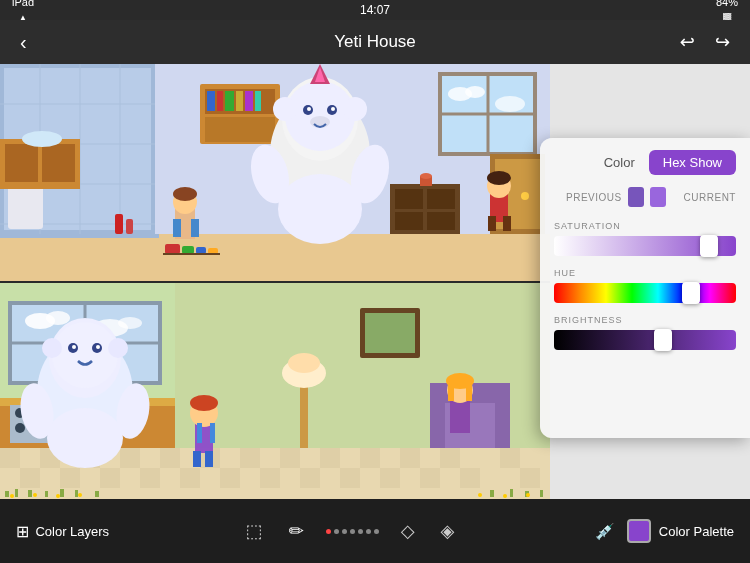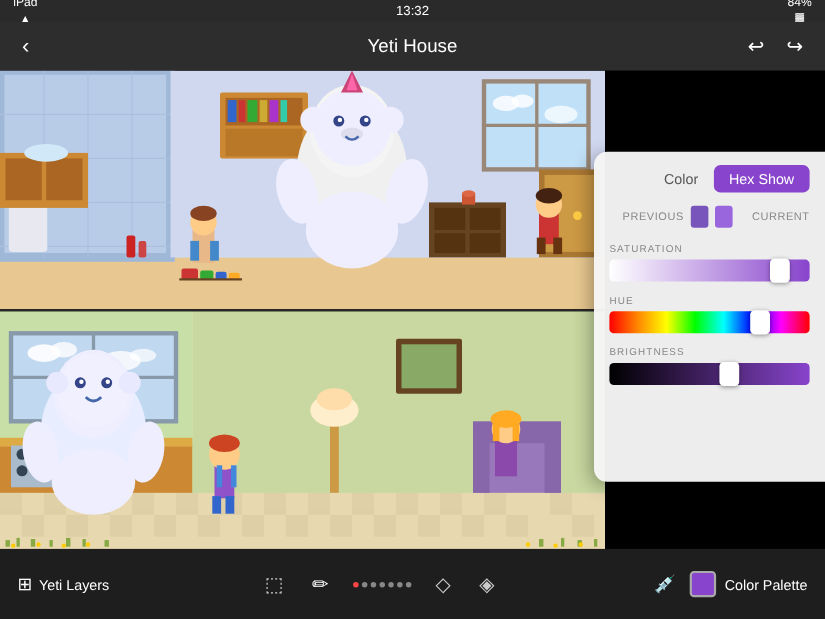--- a/index.html
+++ b/index.html
@@ -72,21 +72,21 @@
       padding: 4px;
     }
 
     
     #main-canvas {
       position: absolute;
       top: 64px; left: 0;
       width: 750px;
       height: 435px;
       overflow: hidden;
-      background: #000000;
+      background: #e5e5e5;
     }
 
     
     #color-picker {
       position: absolute;
       top: 74px;
       right: 0;
       width: 210px;
       height: 300px;
       background: rgba(245, 245, 245, 0.97);
@@ -279,21 +279,21 @@
     }
   </style>
 </head>
 <body>
 
 <div id="status-bar">
   <div class="status-left">
     <span>iPad</span>
     <span>▲</span>
   </div>
-  <div class="status-center">13:32</div>
+  <div class="status-center">14:07</div>
   <div class="status-right">
     <span>84%</span>
     <span>▓</span>
   </div>
 </div>
 
 <div id="top-toolbar">
   <div class="toolbar-left">
     <button class="toolbar-btn">‹</button>
   </div>
@@ -592,21 +592,21 @@
         <div class="slider-thumb" style="left:60%;"></div>
       </div>
     </div>
   </div>
 
 </div>
 
 <div id="bottom-toolbar">
   <div class="btool-left">
     <span style="font-size:16px;">⊞</span>
-    <span>Yeti Layers</span>
+    <span>Color Layers</span>
   </div>
 
   <div class="btool-center">
 
     <span class="tool-icon">⬚</span>
 
     <span class="tool-icon active">✏</span>
 
     <div class="scrubber-dots">
       <div class="scrubber-dot active"></div>

